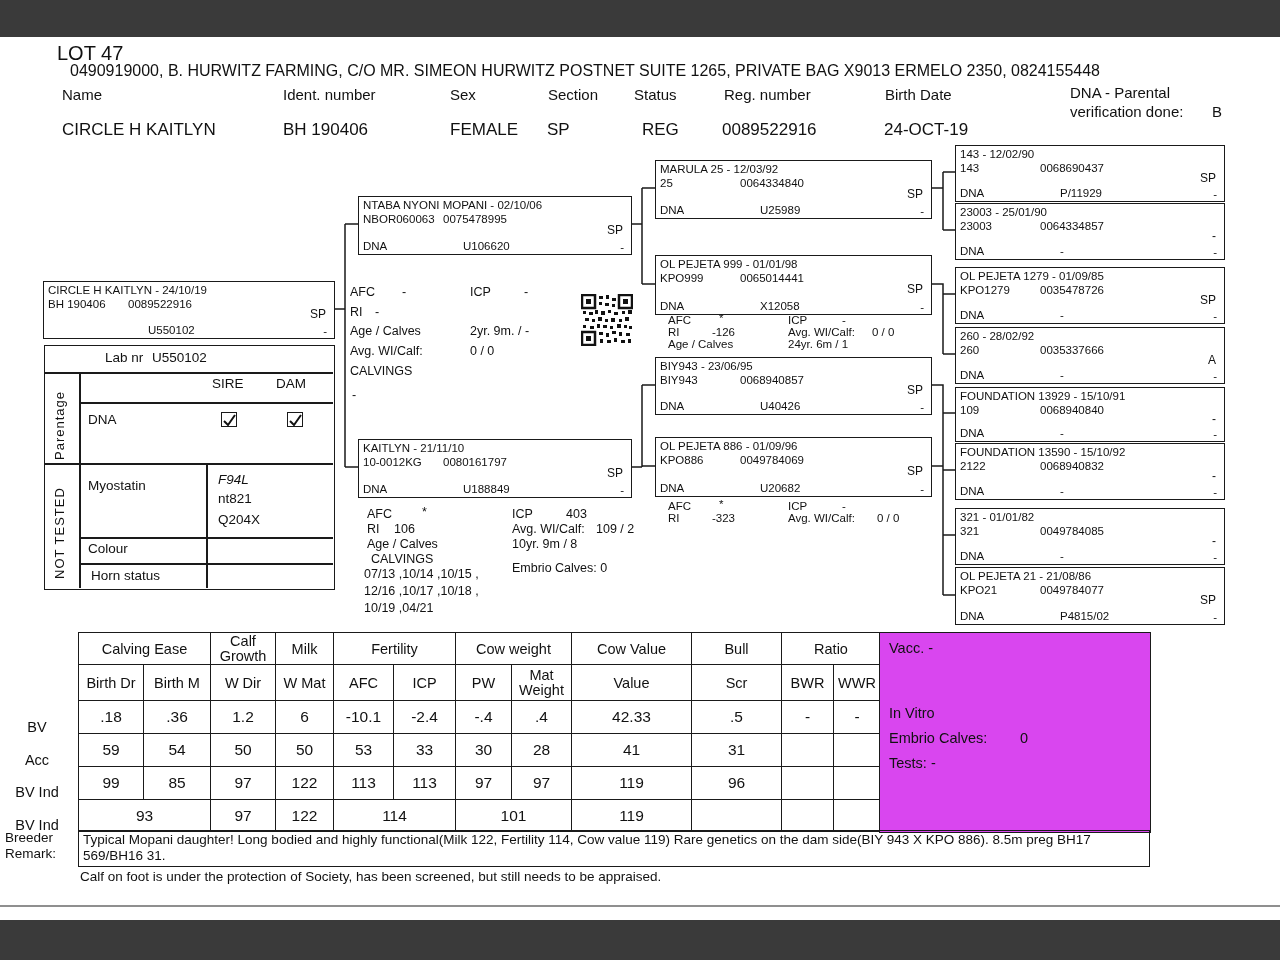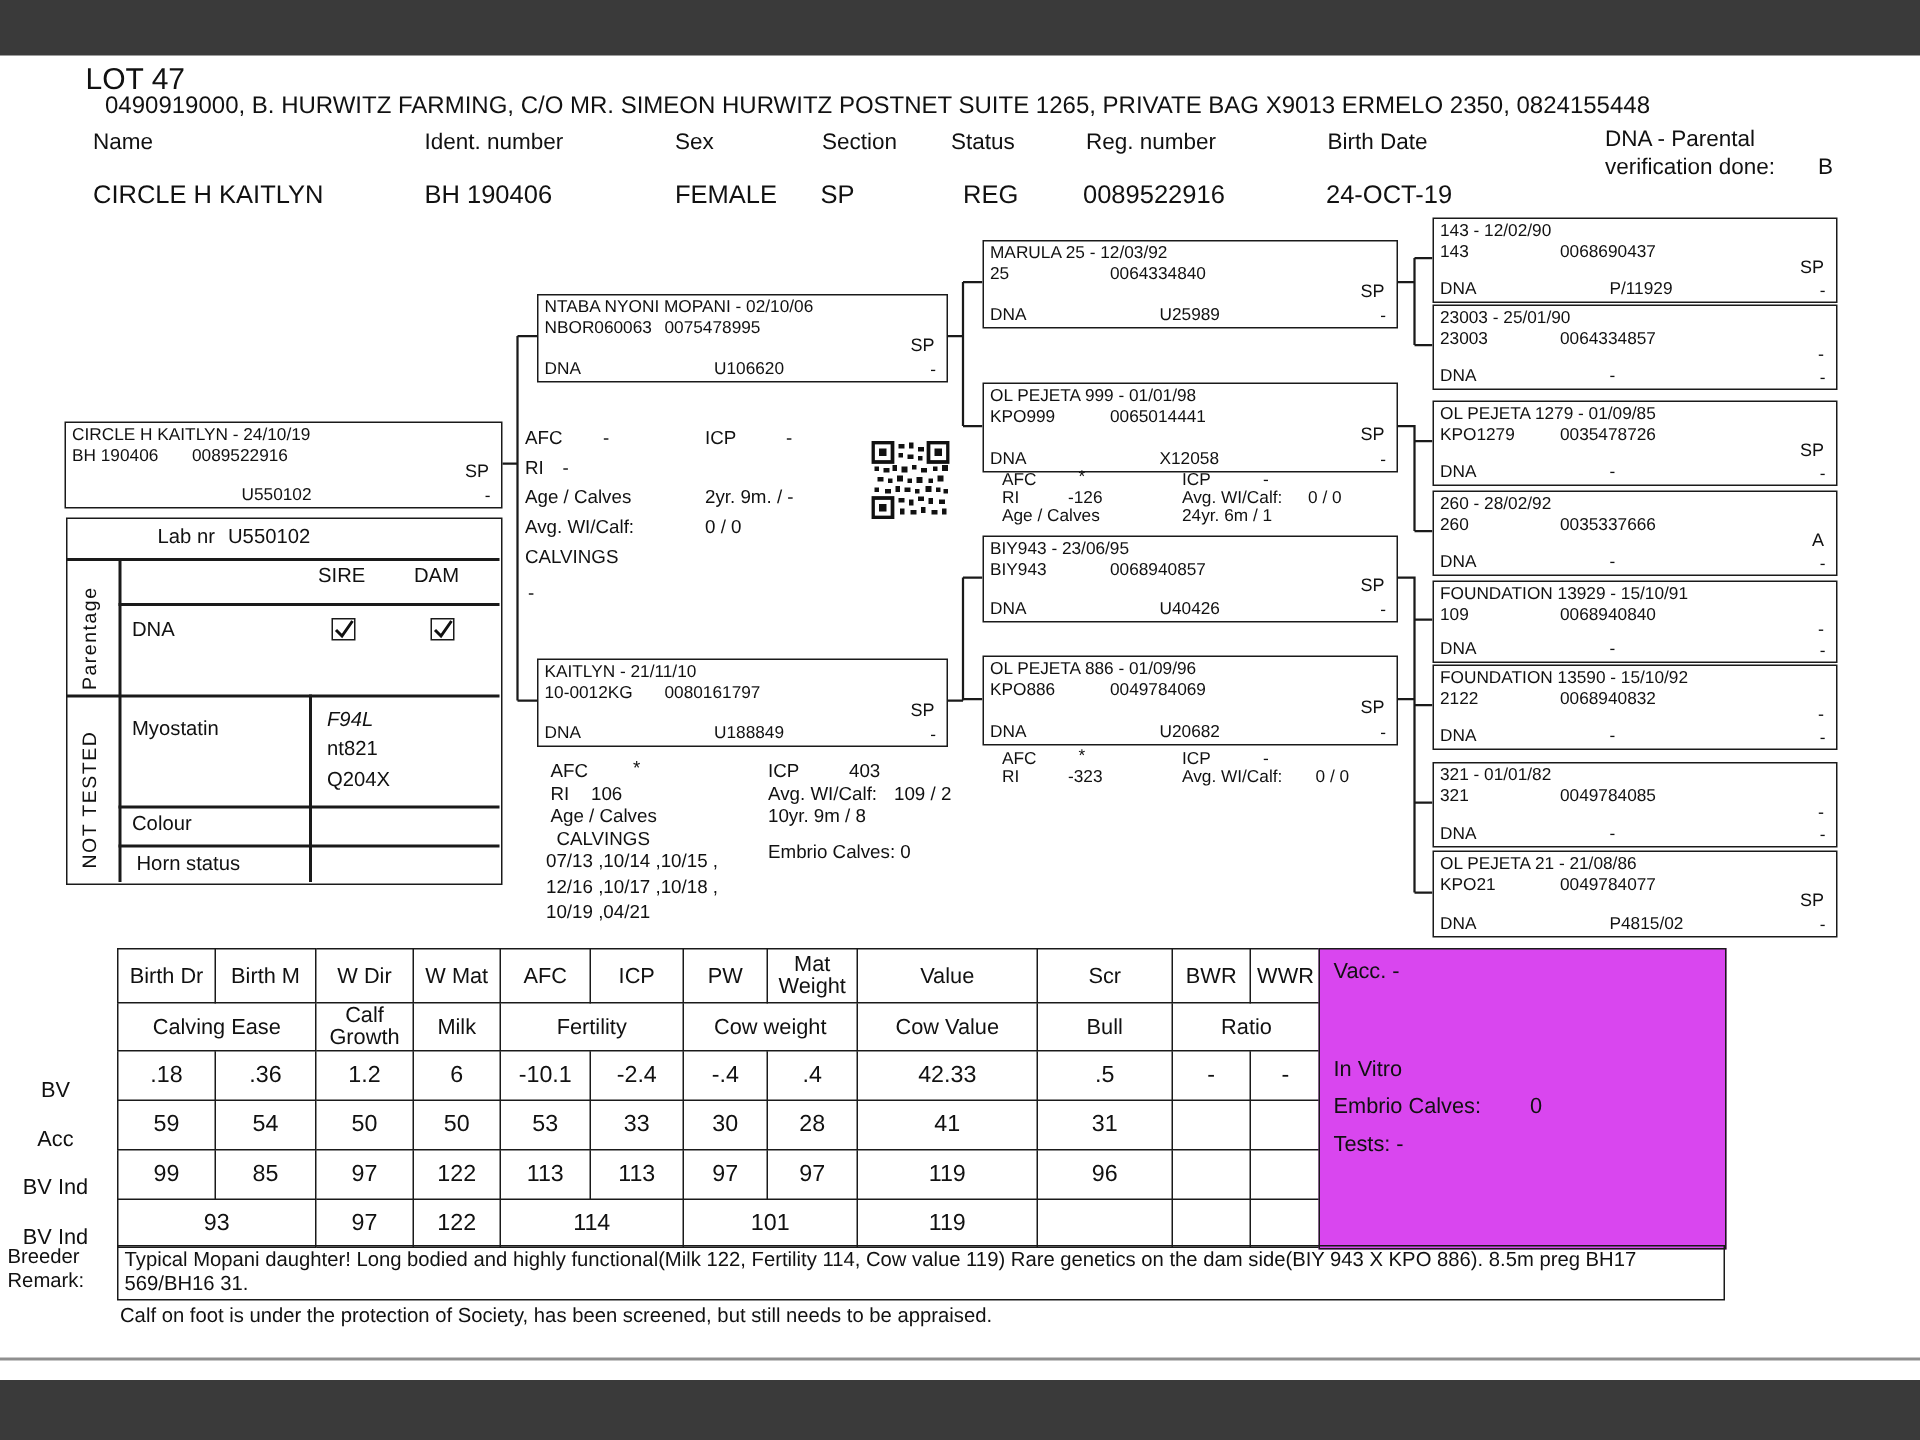--- a/index.html
+++ b/index.html
@@ -12,21 +12,21 @@
   .addr{font-size:16px;}
   .flabel{font-size:15px;}
   .fvalue{font-size:17px;}
   
   .pbox{position:absolute;border:1.5px solid #1a1a1a;background:#fff;font-size:11.5px;}
   .pb-t{position:absolute;left:4px;top:2px;white-space:nowrap;}
   .pb-id{position:absolute;left:4px;top:16px;white-space:nowrap;}
   .pb-reg{position:absolute;left:84px;top:16px;white-space:nowrap;}
   .pb-sp{position:absolute;right:8px;top:45%;font-size:12px;white-space:nowrap;}
   .pb-dl{position:absolute;left:4px;bottom:2px;white-space:nowrap;}
-  .pb-dv{position:absolute;left:89px;bottom:2px;white-space:nowrap;padding-left:28px;}
+  .pb-dv{position:absolute;left:76px;bottom:2px;white-space:nowrap;padding-left:28px;}
   .pb-dash{position:absolute;right:7px;bottom:1px;white-space:nowrap;}
   
   .st{position:absolute;font-size:12.5px;white-space:nowrap;}
   .sg{position:absolute;font-size:11.5px;white-space:nowrap;}
   
   .line{position:absolute;background:#1a1a1a;}
   .vtext{position:absolute;writing-mode:vertical-rl;transform:rotate(180deg);font-size:13px;letter-spacing:1px;}
   .lab13{font-size:13.5px;}
   .cb{position:absolute;width:14px;height:13px;border:1.5px solid #1a1a1a;background:#fff;}
   
@@ -335,43 +335,43 @@
       <col style="width:60px">
         <col style="width:62px">
         <col style="width:56px">
         <col style="width:60px">
       <col style="width:120px">
         <col style="width:90px">
         <col style="width:52px">
         <col style="width:47px">
     </colgroup>
     <tbody>
-        <tr style="height:36px">
+        <tr style="height:32px">
+      <td colspan="2">Calving Ease</td>
+      <td style="white-space:normal;line-height:15px;">Calf Growth</td>
+      <td>Milk</td>
+      <td colspan="2">Fertility</td>
+      <td colspan="2">Cow weight</td>
+      <td>Cow Value</td>
+      <td>Bull</td>
+      <td colspan="2">Ratio</td>
+    </tr>
+    <tr style="height:36px">
       <td>Birth Dr</td>
       <td>Birth M</td>
       <td>W Dir</td>
       <td>W Mat</td>
       <td>AFC</td>
       <td>ICP</td>
       <td>PW</td>
       <td style="white-space:normal;line-height:15px;">Mat Weight</td>
       <td>Value</td>
       <td>Scr</td>
       <td>BWR</td>
       <td>WWR</td>
-    </tr>
-    <tr style="height:32px">
-      <td colspan="2">Calving Ease</td>
-      <td style="white-space:normal;line-height:15px;">Calf Growth</td>
-      <td>Milk</td>
-      <td colspan="2">Fertility</td>
-      <td colspan="2">Cow weight</td>
-      <td>Cow Value</td>
-      <td>Bull</td>
-      <td colspan="2">Ratio</td>
     </tr>
     <tr class="vals" style="height:33px">
       <td>.18</td>
       <td>.36</td>
       <td>1.2</td>
       <td>6</td>
       <td>-10.1</td>
       <td>-2.4</td>
       <td>-.4</td>
       <td>.4</td>

